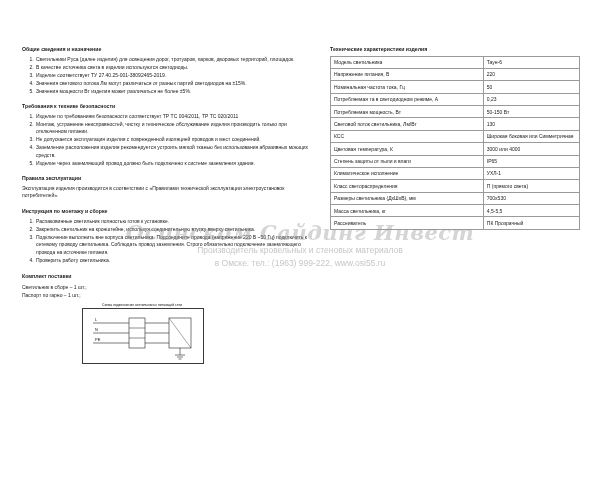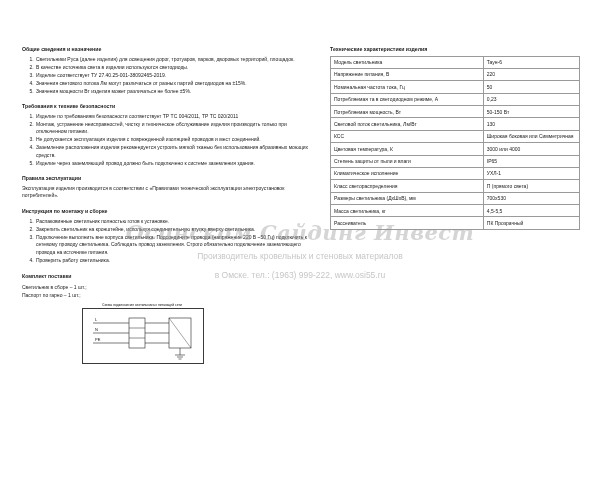--- a/index.html
+++ b/index.html
@@ -124,21 +124,21 @@
     font-weight: bold;
     font-size: 21px;
     color: rgba(150,150,150,0.40);
     letter-spacing: 0.5px;
     line-height: 1;
   }
   .wm-sub {
     font-family: "Liberation Sans", sans-serif;
     font-size: 8.5px;
     color: rgba(150,150,150,0.55);
-    margin-top: 8px;
+    margin-top: 2px;
     line-height: 1.35;
   }
 </style>
 </head>
 <body>
 
 <div class="page">
 
   <div class="cols">
 

